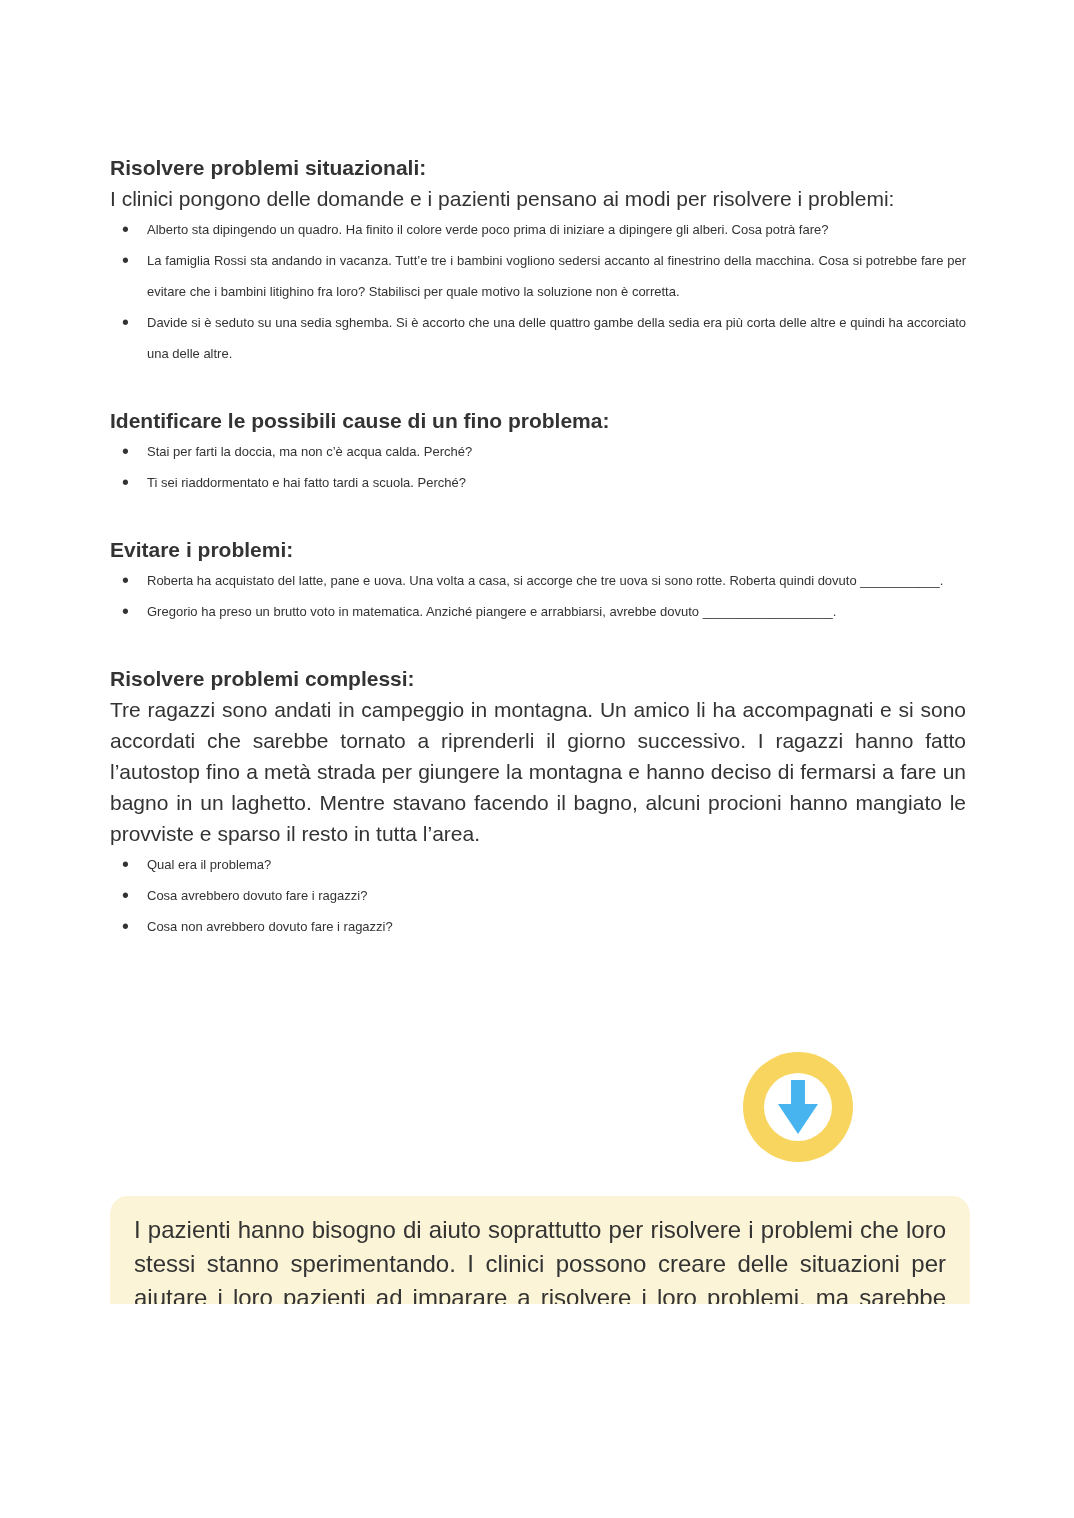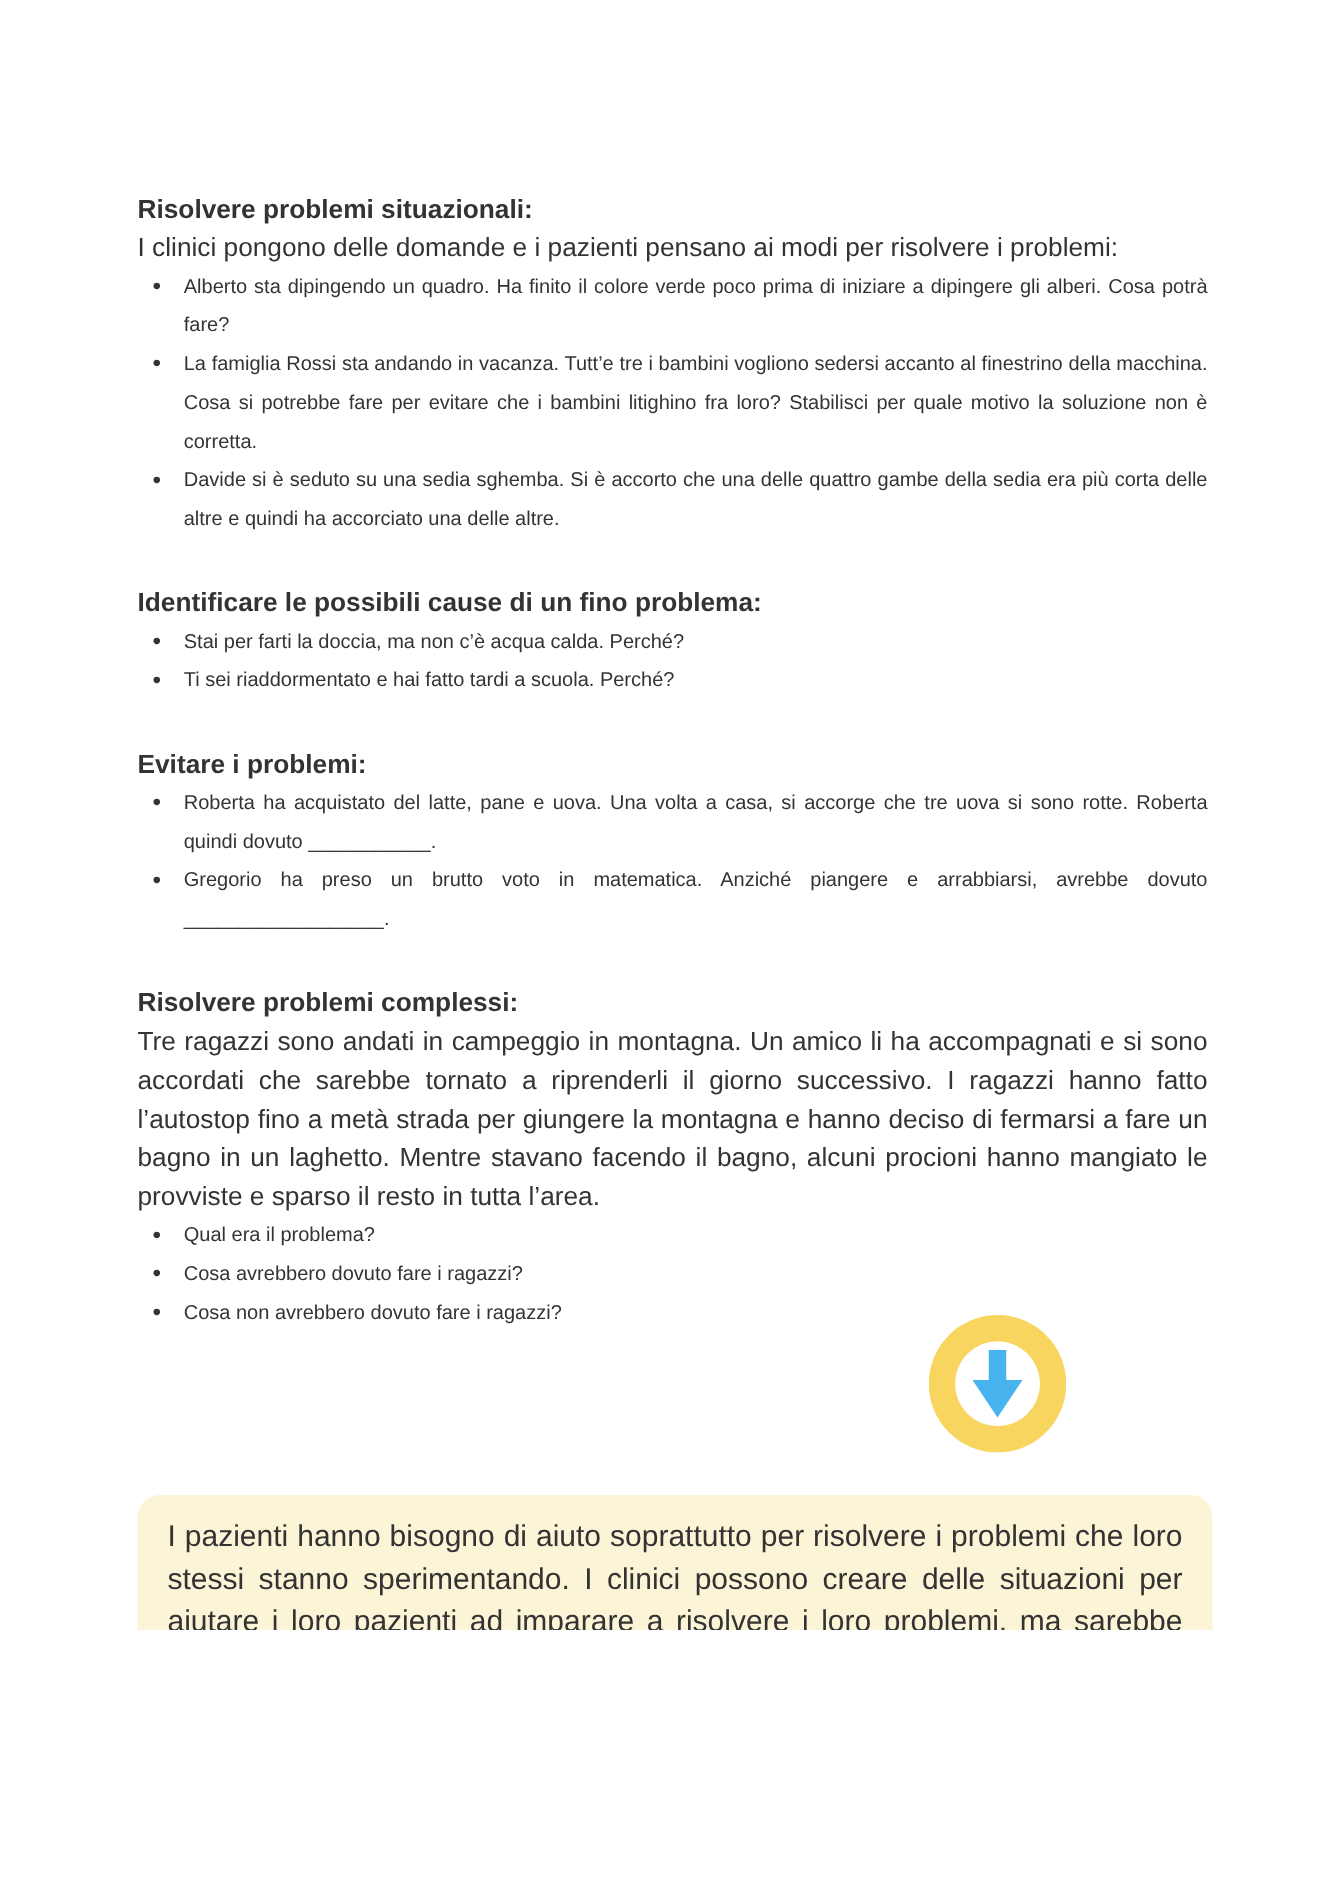--- a/index.html
+++ b/index.html
@@ -33,21 +33,21 @@
     text-align: justify;
   }
   ul.bullets {
     margin: 0;
     padding: 0;
     list-style: none;
   }
   ul.bullets li {
     position: relative;
     padding-left: 37px;
-    font-size: 16px;
+    font-size: 13px;
     line-height: 31px;
     text-align: justify;
   }
   ul.bullets li::before {
     content: "\2022";
     position: absolute;
     left: 12px;
     top: 0;
     font-size: 19.5px;
     line-height: 31px;

